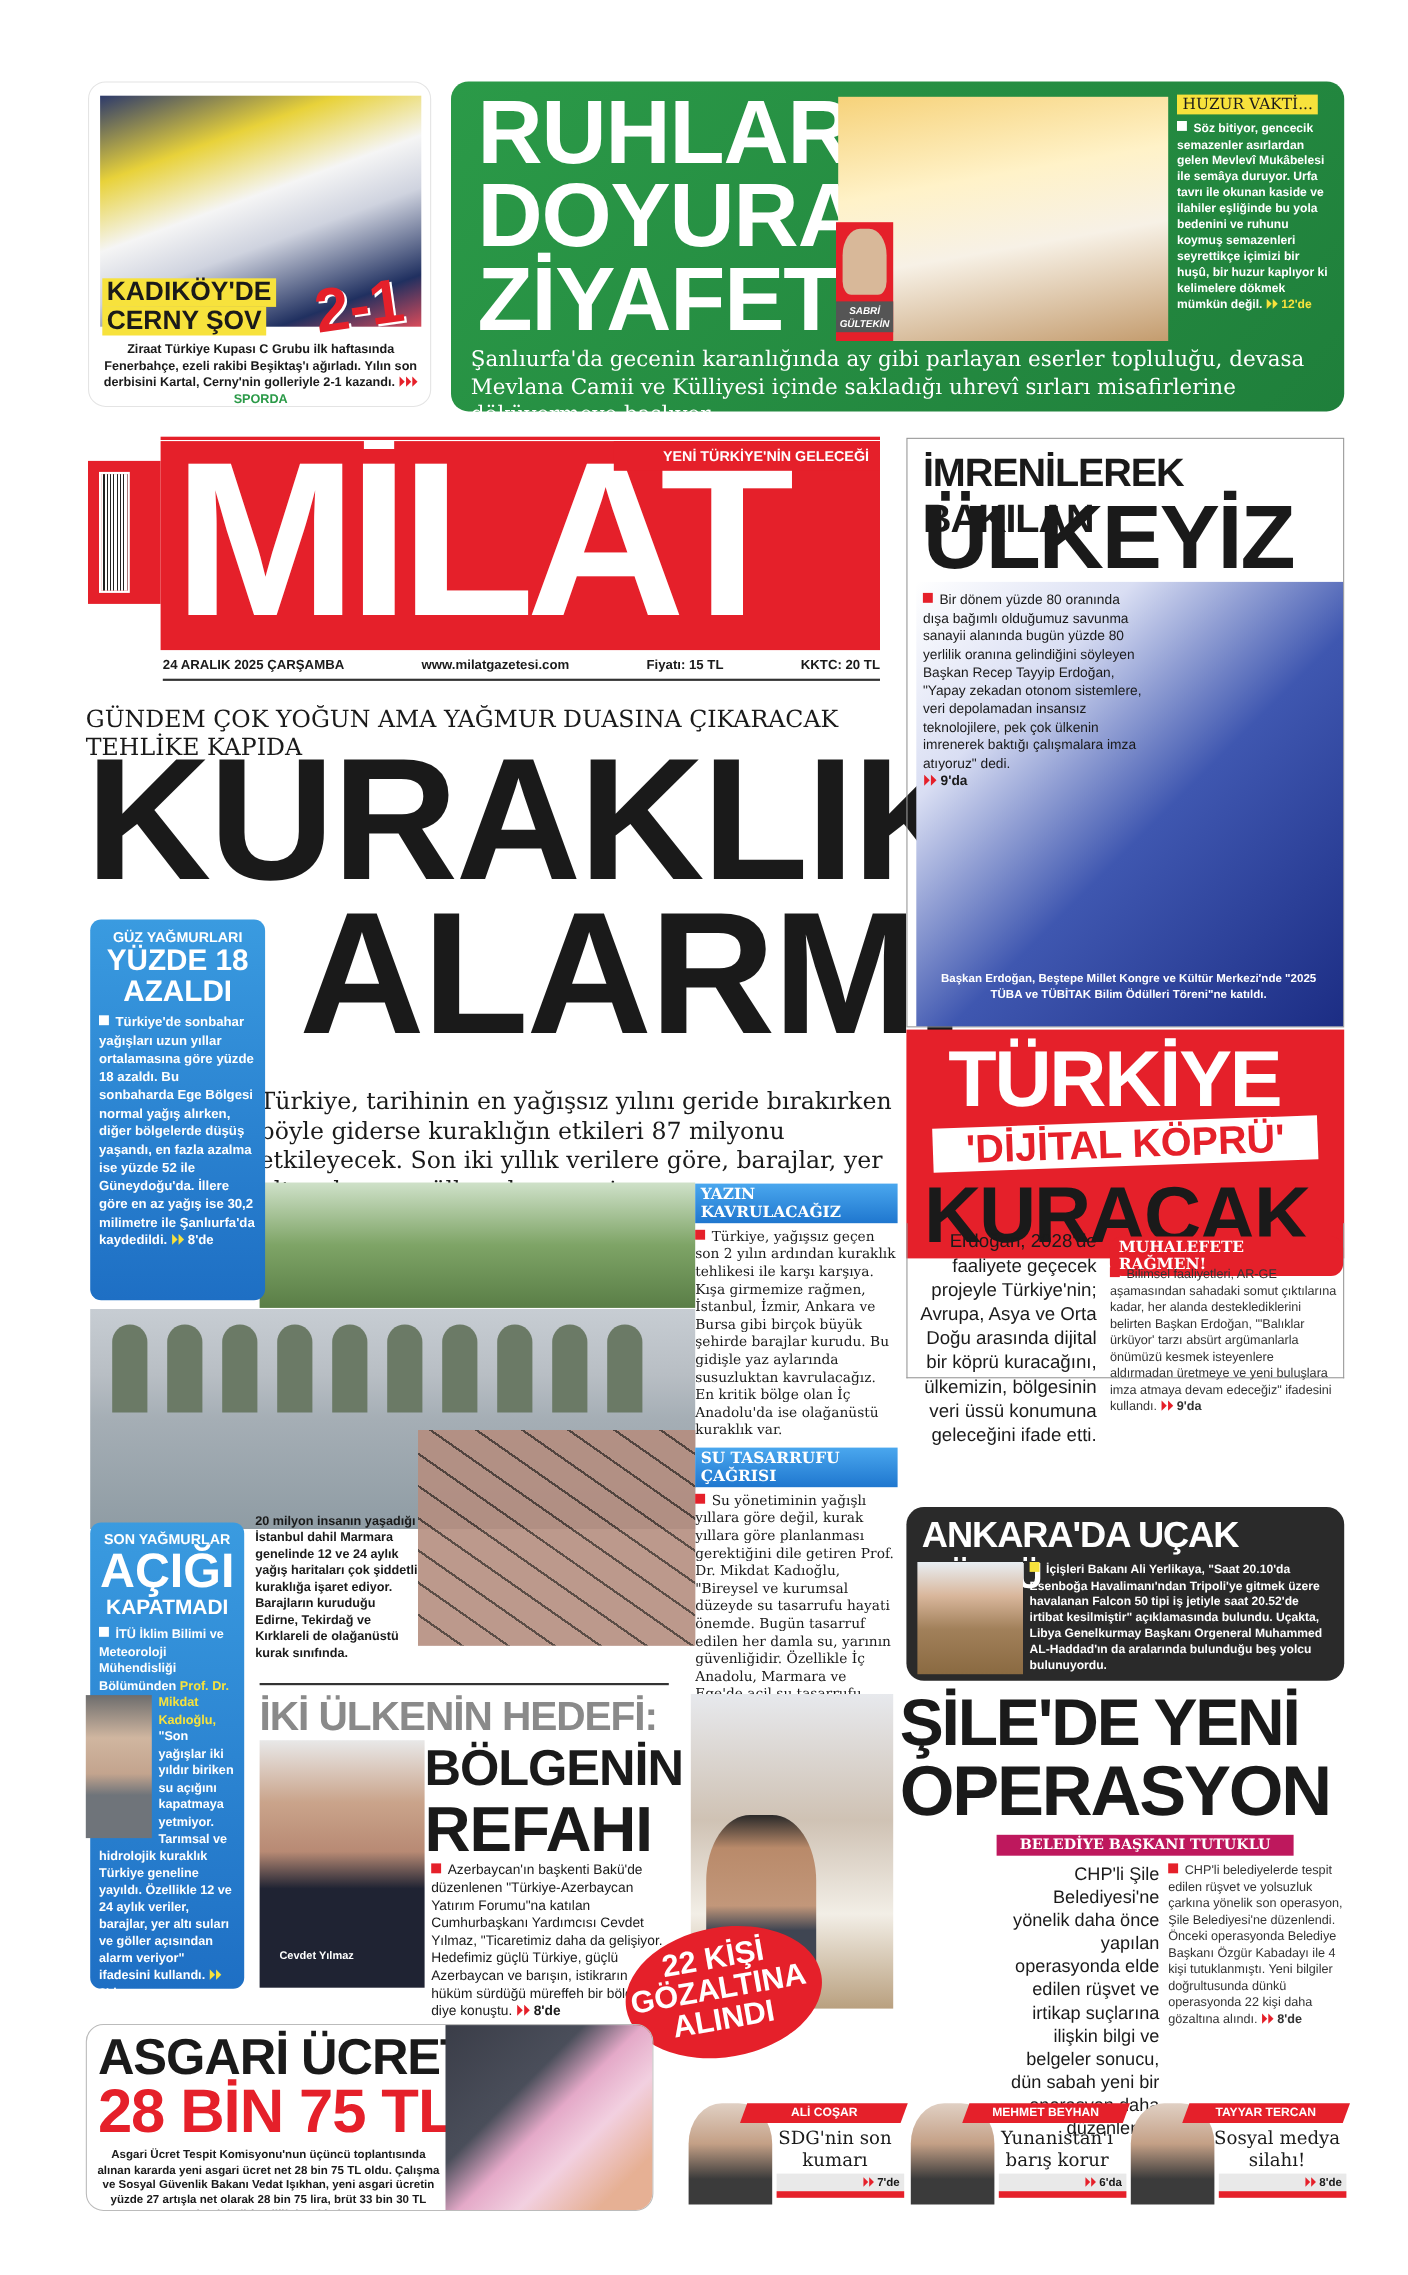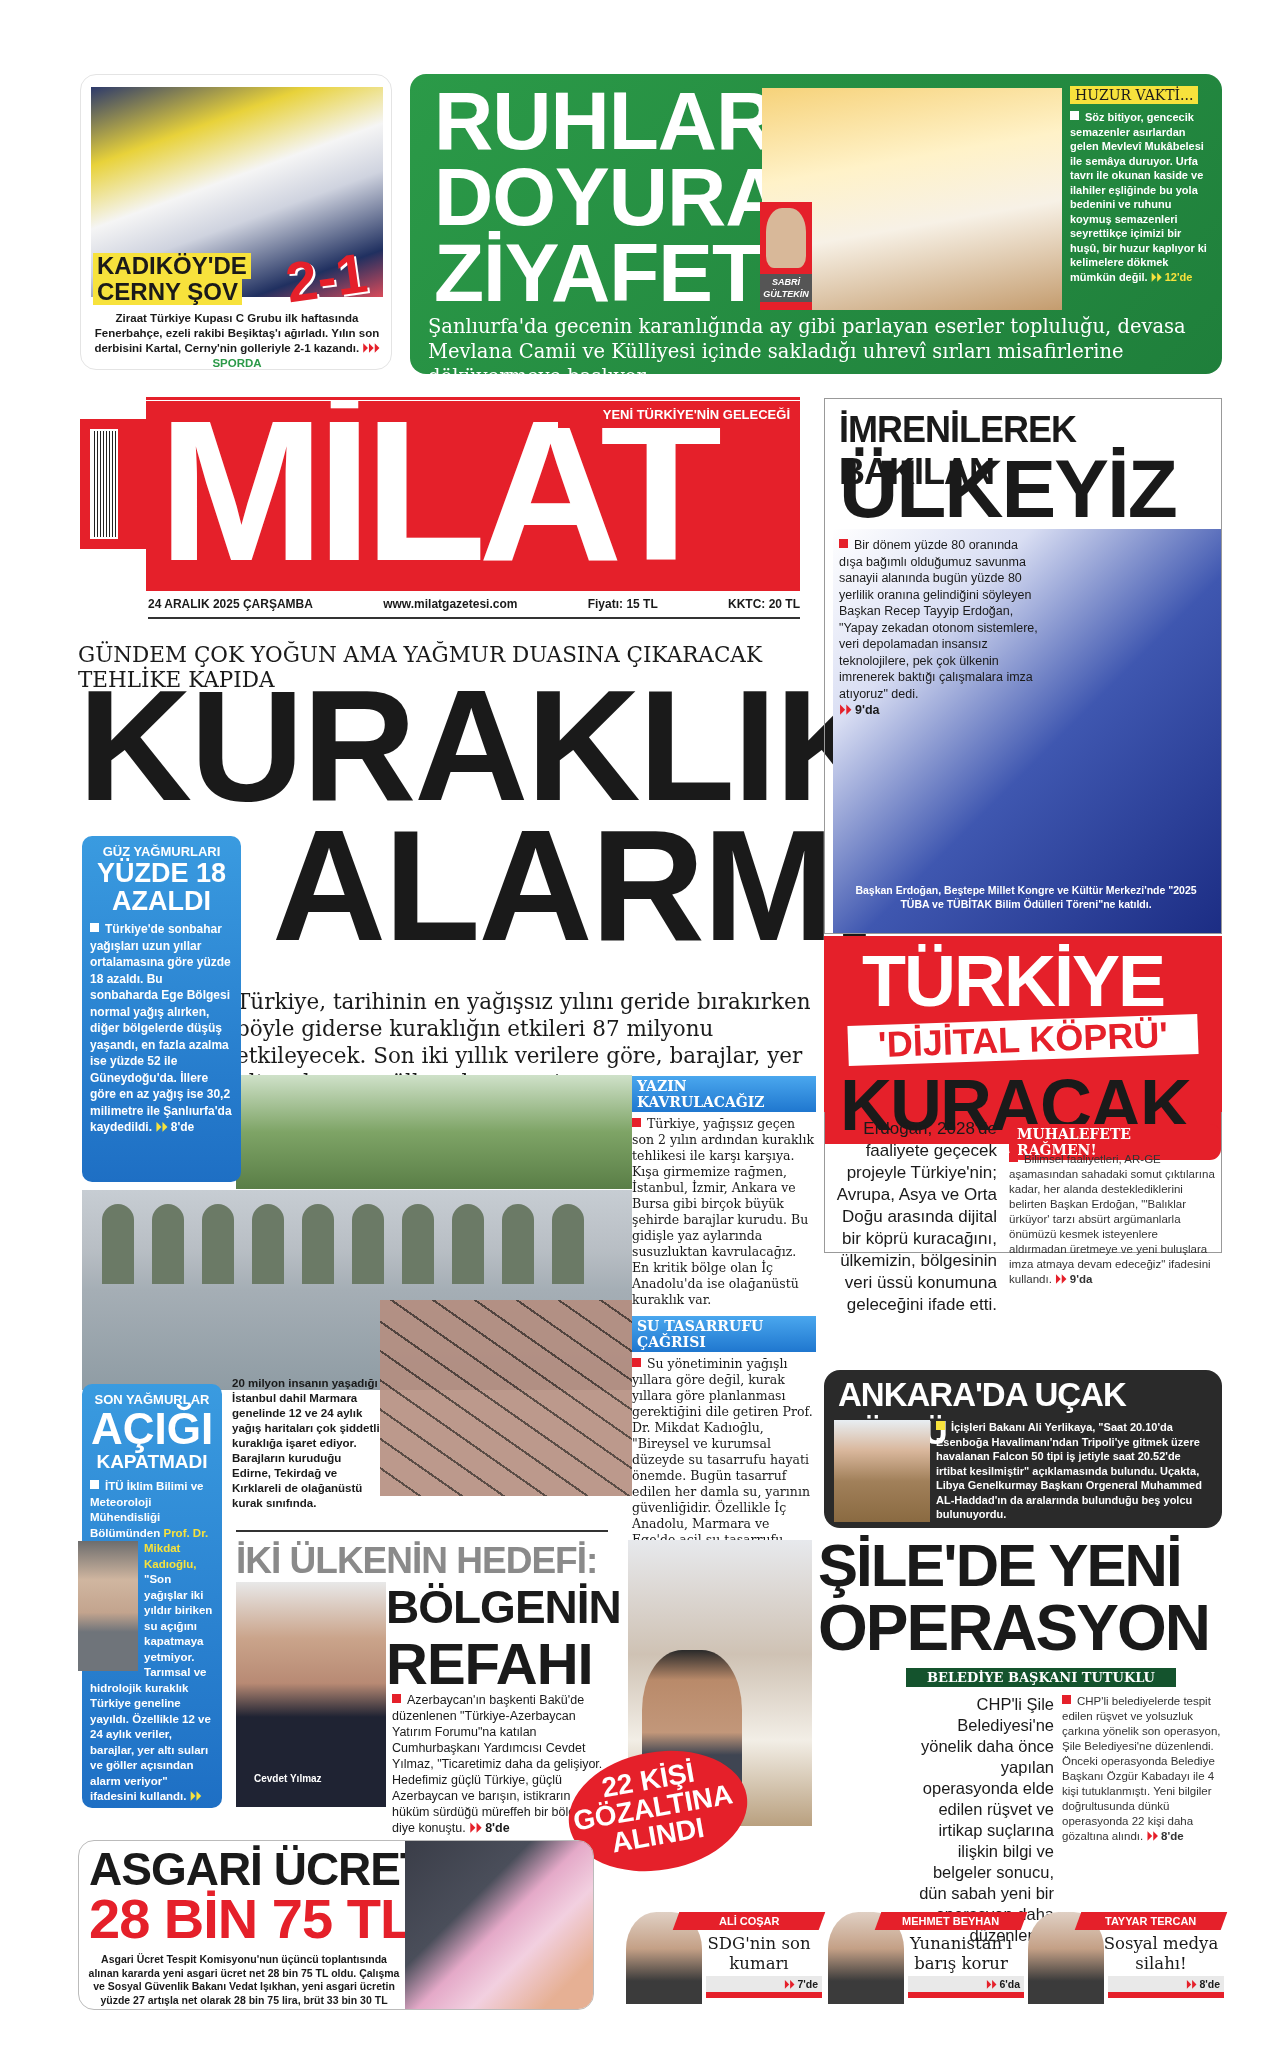--- a/index.html
+++ b/index.html
@@ -114,21 +114,21 @@
   .bullet.yel { background: #f7e23c; }
 
   
   #sile-photo { left: 628px; top: 1540px; width: 184px; height: 286px; background: linear-gradient(180deg,#e7e9ed,#cfc2b4 40%,#f2eee6 70%,#b9a07f); }
   #sile-photo .face { left: 14px; top: 110px; width: 100px; height: 150px; background: linear-gradient(180deg,#2a2a2a 0%,#b98a6a 20%,#c2977a 55%,#3f4552 70%); border-radius: 40% 40% 10% 10%; }
   #gozalti { left: 568px; top: 1766px; width: 170px; font-size: 28px; font-weight: 900; color: #fff; text-align: center; line-height: 28px; transform: rotate(-10deg); }
   #gozalti-bg { left: 568px; top: 1752px; width: 180px; height: 118px; background: #e5202a; border-radius: 50%; transform: rotate(-10deg); }
   #sile { left: 818px; top: 1534px; width: 404px; }
   #sile .h1 { left: 0; top: 0; font-size: 60px; font-weight: 900; letter-spacing: -2px; line-height: 64px; white-space: nowrap; }
   #sile .h2 { left: 0; top: 62px; font-size: 64px; font-weight: 900; letter-spacing: -2px; line-height: 64px; }
-  #sile .lbl { left: 88px; top: 134px; width: 270px; background: #14532d; color: #fff; font-size: 13px; font-weight: 700; text-align: center; padding: 2px 0; }
+  #sile .lbl { left: 88px; top: 134px; width: 270px; background: #be185d; color: #fff; font-size: 13px; font-weight: 700; text-align: center; padding: 2px 0; }
   #sile .lead { left: 84px; top: 160px; width: 152px; font-size: 16.5px; line-height: 21px; text-align: right; }
   #sile .txt { left: 244px; top: 160px; width: 160px; font-size: 11.5px; line-height: 15px; color: #333; }
 
   
   #asgari { left: 78px; top: 1840px; width: 516px; height: 170px; border: 1px solid #bbb; border-radius: 16px; overflow: hidden; }
   #asgari .h1 { left: 10px; top: 4px; font-size: 46px; font-weight: 900; letter-spacing: -1px; line-height: 48px; }
   #asgari .h2 { left: 10px; top: 50px; font-size: 56px; font-weight: 900; color: #e5202a; letter-spacing: -1px; line-height: 56px; }
   #asgari .money { left: 326px; top: 0; width: 190px; height: 170px; background: linear-gradient(135deg,#3a3d48 0%,#4a4e5a 35%,#e4a9c8 50%,#f2d0e0 65%,#e6b094 85%); }
   #asgari .txt { left: 8px; top: 112px; width: 314px; font-size: 10.5px; font-weight: 700; line-height: 13.5px; text-align: center; }
 

